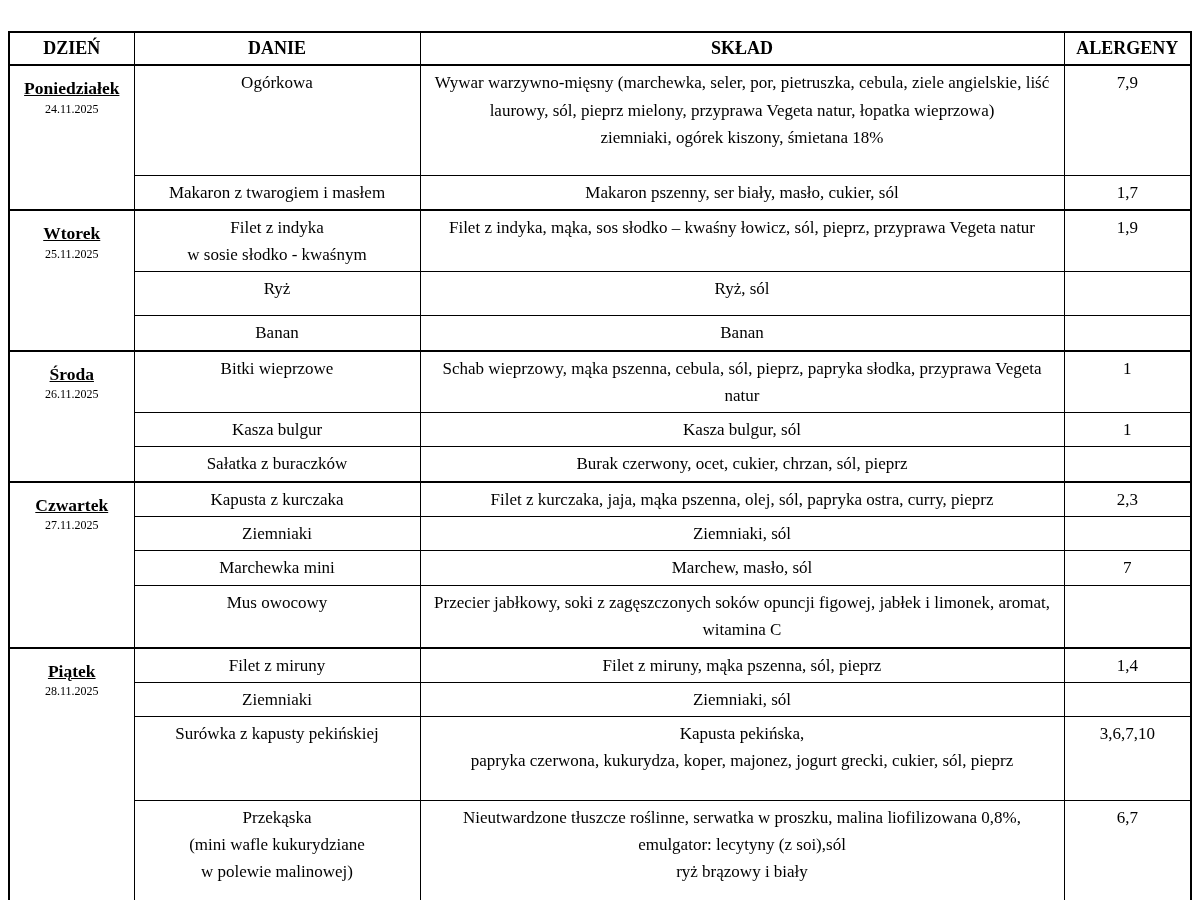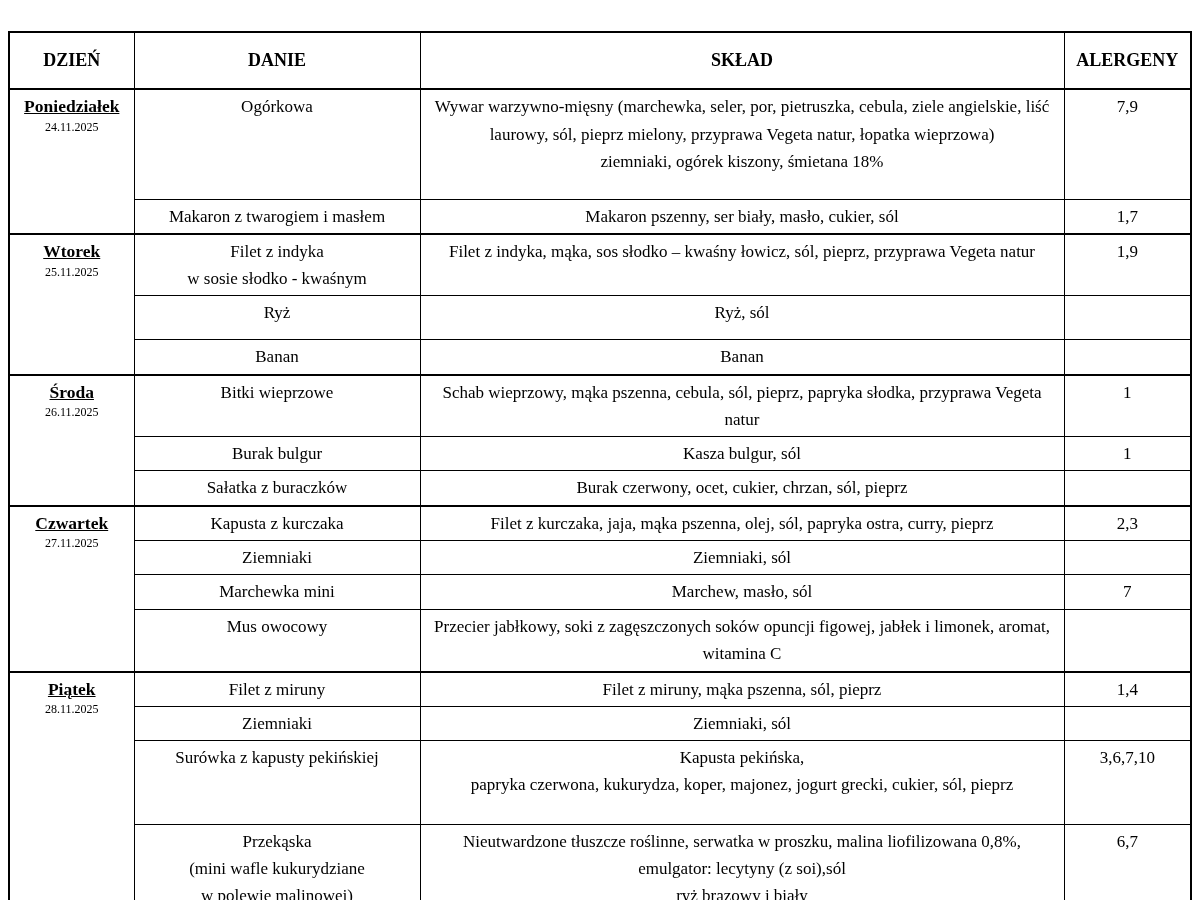--- a/index.html
+++ b/index.html
@@ -28,26 +28,26 @@
     overflow: hidden;
   }
   .menu-table tr.group-start td,
   .menu-table tr.group-start th {
     border-top: 2px solid #000000;
   }
   th.col-header {
     font-weight: bold;
     font-size: 18px;
     line-height: 1.3;
-    padding: 16px 4px;
+    padding: 4px 4px;
     vertical-align: middle;
   }
   td.day-cell {
     vertical-align: top;
-    padding-top: 5px;
+    padding-top: 11px;
   }
   .day-name {
     font-weight: bold;
     text-decoration: underline;
     font-size: 17.5px;
     line-height: 1.35;
   }
   .day-date {
     font-size: 12px;
     line-height: 1.35;
@@ -119,21 +119,21 @@
   <tr class="group-start" style="height:57px">
     <td class="day-cell" rowspan="3">
       <div class="day-name">Środa</div>
       <div class="day-date">26.11.2025</div>
     </td>
     <td class="dish-cell">Bitki wieprzowe</td>
     <td class="sklad-cell">Schab wieprzowy, mąka pszenna, cebula, sól, pieprz, papryka słodka, przyprawa Vegeta natur</td>
     <td class="allergen-cell">1</td>
   </tr>
   <tr style="height:31px">
-    <td class="dish-cell">Burak bulgur</td>
+    <td class="dish-cell">Kasza bulgur</td>
     <td class="sklad-cell">Kasza bulgur, sól</td>
     <td class="allergen-cell">1</td>
   </tr>
   <tr style="height:35px">
     <td class="dish-cell">Sałatka z buraczków</td>
     <td class="sklad-cell">Burak czerwony, ocet, cukier, chrzan, sól, pieprz</td>
     <td class="allergen-cell"></td>
   </tr>
 
   <tr class="group-start" style="height:30px">

